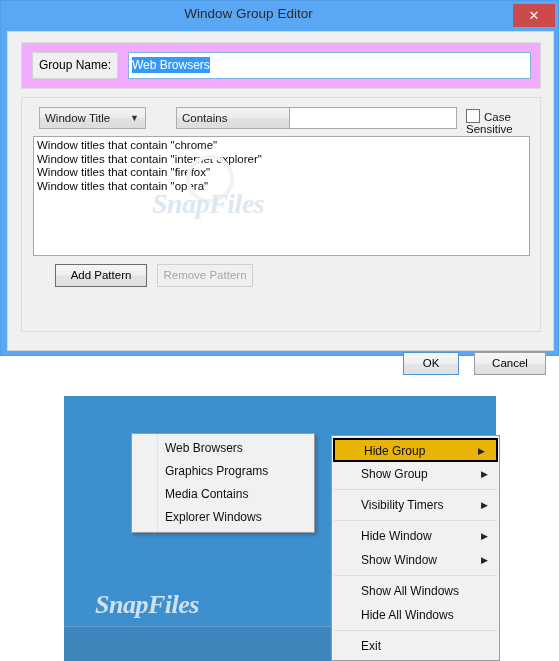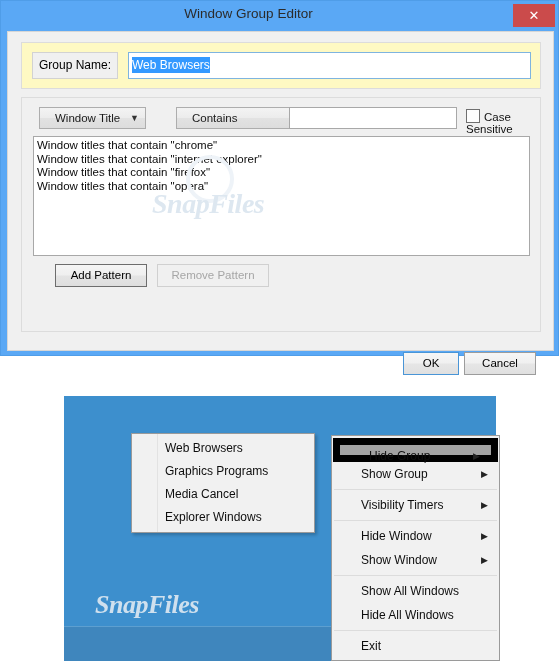--- a/index.html
+++ b/index.html
@@ -69,21 +69,21 @@
   }
 
   
   .gb-name {
     position: absolute;
     left: 13px;
     top: 10px;
     width: 520px;
     height: 47px;
     border: 1px solid #dcdcdc;
-    background: #fef9c3;
+    background: #f0abfc;
     box-sizing: border-box;
   }
   .lbl-group-name {
     position: absolute;
     left: 10px;
     top: 9px;
     width: 86px;
     height: 27px;
     border: 1px solid #d2d2d2;
     background: #f0f0f0;
@@ -130,21 +130,21 @@
   .combo {
     position: absolute;
     top: 9px;
     height: 22px;
     background: linear-gradient(to bottom, #f3f3f3 0%, #ececec 48%, #e2e2e2 52%, #dddddd 100%);
     border: 1px solid #adadad;
     box-sizing: border-box;
     font-size: 11.5px;
     color: #1a1a1a;
     line-height: 20px;
-    padding-left: 15px;
+    padding-left: 5px;
     cursor: default;
   }
   .combo-1 { left: 17px; width: 107px; }
   .combo-2 { left: 130px; width: 131px; margin-left: 24px; }
   .combo .arw {
     position: absolute;
     right: 6px;
     top: 0px;
     font-size: 9px;
     color: #333;
@@ -212,40 +212,40 @@
     text-align: center;
     cursor: default;
     margin-left: 22px;
   }
   .btn.disabled {
     color: #a6a6a6;
     border-color: #d0d0d0;
     background: #f0f0f0;
   }
   .btn-add { left: 11px; top: 166px; width: 92px; border-color: #6d6d6d; }
-  .btn-remove { left: 113px; top: 166px; width: 112px; }
+  .btn-remove { left: 113px; top: 166px; width: 96px; }
 
   .btn-ok {
     position: absolute;
     left: 395px;
     top: 320px;
     width: 56px;
     height: 23px;
     border: 1px solid #4a95d6;
     box-sizing: border-box;
     background: linear-gradient(to bottom, #f6f6f6 0%, #f0f0f0 48%, #e6e6e6 52%, #e0e0e0 100%);
     font-size: 11.5px;
     color: #000;
     line-height: 21px;
     text-align: center;
     cursor: default;
   }
   .btn-cancel {
     position: absolute;
-    left: 456px;
+    left: 466px;
     top: 320px;
     width: 72px;
     height: 23px;
     border: 1px solid #9c9c9c;
     box-sizing: border-box;
     background: linear-gradient(to bottom, #f6f6f6 0%, #f0f0f0 48%, #e6e6e6 52%, #e0e0e0 100%);
     font-size: 11.5px;
     color: #000;
     line-height: 21px;
     text-align: center;
@@ -353,22 +353,22 @@
     line-height: 24px;
     font-size: 12px;
     color: #0e0e0e;
     padding-left: 29px;
     white-space: nowrap;
     cursor: default;
     font-family: "Liberation Sans", sans-serif;
   }
   .menu-sub .mi { padding-left: 33px; height: 23px; line-height: 23px; }
   .mi.hl {
-    background: #a3a3a3;
-    border: 7px solid #000000;
+    background: #eab308;
+    border: 2px solid #000000;
     box-sizing: border-box;
     margin: 0 1px;
     line-height: 22px;
   }
   .mi .sub-arrow {
     position: absolute;
     right: 11px;
     top: 0;
     font-size: 9px;
     color: #222;
@@ -482,18 +482,18 @@
 </div>
 
 <div class="menu-sub">
   <div class="mi">
     <span>Web Browsers</span>
   </div>
   <div class="mi">
     <span>Graphics Programs</span>
   </div>
   <div class="mi">
-    <span>Media Cancel</span>
+    <span>Media Contains</span>
   </div>
   <div class="mi">
     <span>Explorer Windows</span>
   </div>
 </div>
 
 </body></html>

